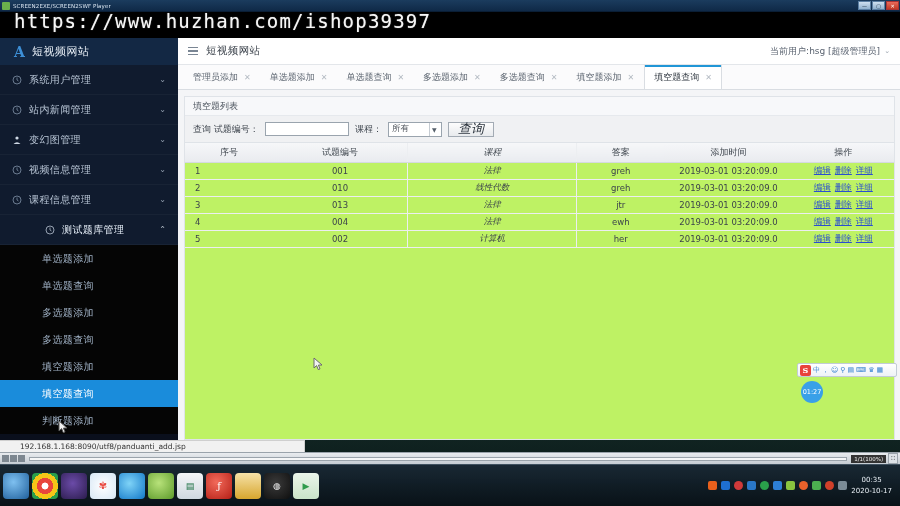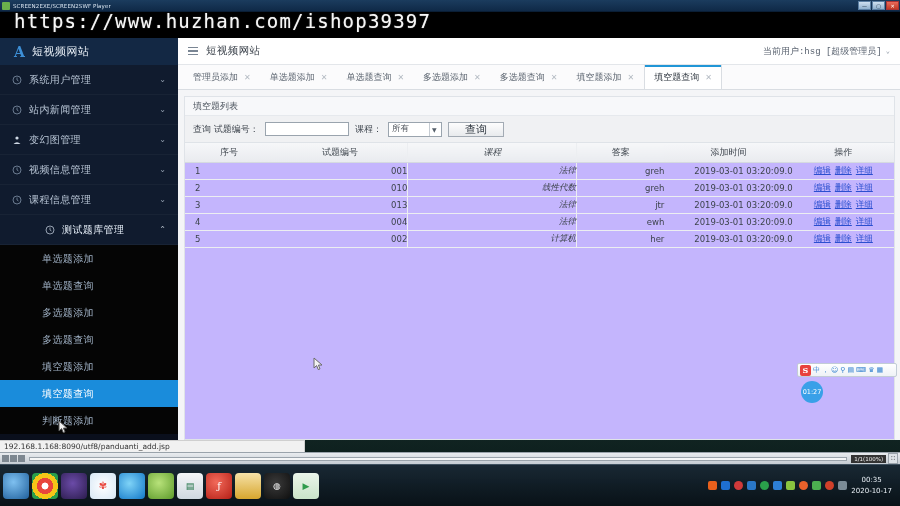--- a/index.html
+++ b/index.html
@@ -102,41 +102,41 @@
 
   
   .main { position: absolute; left: 178px; top: 0; right: 0; height: 402px; background: #f4f5f7; }
   .topbar {
     height: 27px; background: #ffffff; border-bottom: 1px solid #e3e6ea;
     display: flex; align-items: center; padding: 0 10px;
   }
   .hamburger { display: inline-flex; flex-direction: column; gap: 2px; margin-right: 8px; }
   .hamburger i { display: block; width: 10px; height: 1.4px; background: #7a8694; }
   .top-title { font-size: 10.5px; color: #3b424b; letter-spacing: .4px; }
-  .top-user { margin-left: auto; font-size: 9px; color: #5a6370; display: flex; align-items: center; gap: 4px; font-family: Liberation Mono, monospace; }
+  .top-user { margin-left: auto; font-size: 9px; color: #5a6370; display: flex; align-items: center; gap: 4px; }
   .top-user .cv { font-size: 7px; color: #9aa3ae; }
 
   .tabbar {
     height: 25px; background: #fbfbfc; border-bottom: 1px solid #d9dde2;
     display: flex; align-items: stretch; padding-left: 6px; overflow: hidden;
   }
   .tab {
     display: flex; align-items: center; gap: 6px;
     padding: 0 9px; font-size: 9px; color: #5d6671;
     border-right: 1px solid transparent; position: relative;
     white-space: nowrap;
   }
   .tab .x { font-size: 8px; color: #b3bac2; }
   .tab.active {
     background: #ffffff; color: #2b3views; color: #2f3740;
     border-left: 1px solid #d9dde2; border-right: 1px solid #d9dde2;
     box-shadow: inset 0 2px 0 0 #2196d6;
   }
 
-  .panel { margin: 6px 5px 0 6px; background: #c4b5fd; border: 1px solid #dfe3e8; height: 344px; }
+  .panel { margin: 6px 5px 0 6px; background: #bef264; border: 1px solid #dfe3e8; height: 344px; }
   .panel-head {
     height: 19px; background: #f7f8fa; border-bottom: 1px solid #e6e9ed;
     display: flex; align-items: center; padding-left: 8px;
     font-size: 9px; color: #4d555f;
   }
   .searchbar {
     height: 27px; background: #f0f1f3; border-bottom: 1px solid #dfe3e8;
     display: flex; align-items: center; gap: 6px; padding-left: 8px;
   }
   .searchbar .lab { font-size: 9px; color: #3d444d; }
@@ -148,34 +148,34 @@
     width: 54px; height: 15px; border: 1px solid #9aa4ae; background: #fff;
     font-size: 8.5px; color: #4a5058; display: flex; align-items: center;
     padding-left: 3px; position: relative;
   }
   .sb-select .ar {
     position: absolute; right: 2px; top: 0; bottom: 0; width: 10px;
     display: flex; align-items: center; justify-content: center;
     font-size: 6px; color: #555f6a; border-left: 1px solid #c6ccd3;
   }
   .sb-btn {
-    height: 15px; padding: 0 16px; font-size: 11px; color: #2f3740;
+    height: 15px; padding: 0 9px; font-size: 13px; color: #2f3740;
     border: 1px solid #a3abb4; background: linear-gradient(to bottom,#fdfdfd,#e8eaed);
-    display: flex; align-items: center;
+    display: flex; align-items: center; font-style: italic;
   }
 
   table.grid { width: 100%; border-collapse: collapse; table-layout: fixed; }
   table.grid th {
     height: 19px; background: linear-gradient(to bottom,#f6f7f9,#e9ebef);
     border-bottom: 1px solid #d5dae0; font-size: 9px; font-weight: normal;
     color: #414850; text-align: center; margin-top: 24px;
   }
   table.grid td {
     height: 17px; border-bottom: 1px solid #eceef1; font-size: 8.5px;
-    color: #3c434b; text-align: right;
+    color: #3c434b; text-align: center;
   }
   table.grid td.c-idx { text-align: left; padding-left: 10px; }
   table.grid tr td:nth-child(2),
   table.grid tr th:nth-child(2) { border-right: 1px solid #eceef1; }
   table.grid tr td:nth-child(3),
   table.grid tr th:nth-child(3) { border-right: 1px solid #eceef1; font-style: italic; }
   .acts { display: flex; gap: 4px; justify-content: center; }
   .acts a { font-size: 8.5px; color: #2b4fd0; text-decoration: underline; }
 
   .cursor-arrow {
@@ -201,21 +201,21 @@
   .badge-time {
     position: absolute; left: 801px; top: 381px; width: 22px; height: 22px;
     border-radius: 50%; background: #39a0e8; color: #fff;
     font-size: 6.5px; display: flex; align-items: center; justify-content: center; z-index: 35;
   }
 
   
   .statusbar {
     position: absolute; left: 0; top: 440px; width: 305px; height: 12px;
     background: #f1f1f1; border-top: 1px solid #cfcfcf; border-right: 1px solid #cfcfcf;
-    display: flex; align-items: center; padding-left: 4px;
+    display: flex; align-items: center; padding-left: 20px;
     font-size: 7.5px; color: #333; z-index: 30;
   }
 
   
   .playerbar {
     position: absolute; left: 0; top: 452px; width: 900px; height: 12px;
     background: linear-gradient(to bottom,#e9ecef,#c5ccd3);
     border-top: 1px solid #9aa3ab; display: flex; align-items: center; z-index: 30;
   }
   .pb-ctrls { display: flex; gap: 1px; padding-left: 2px; }

